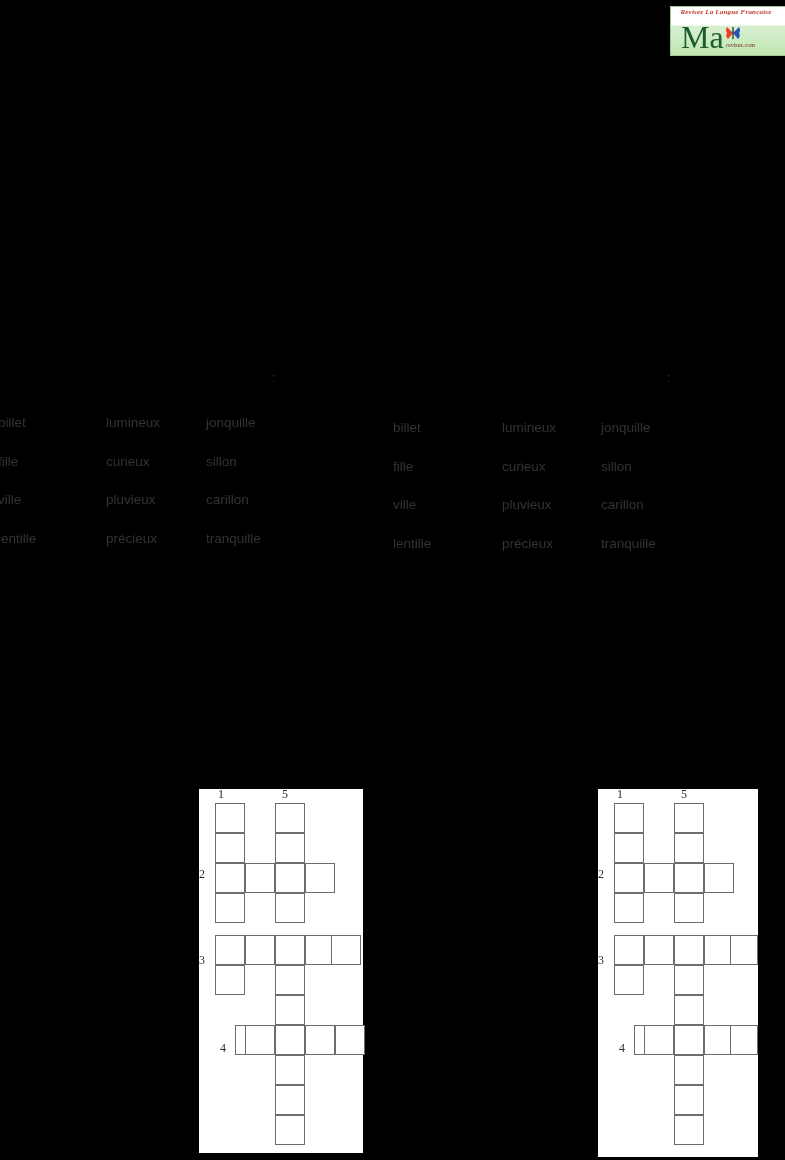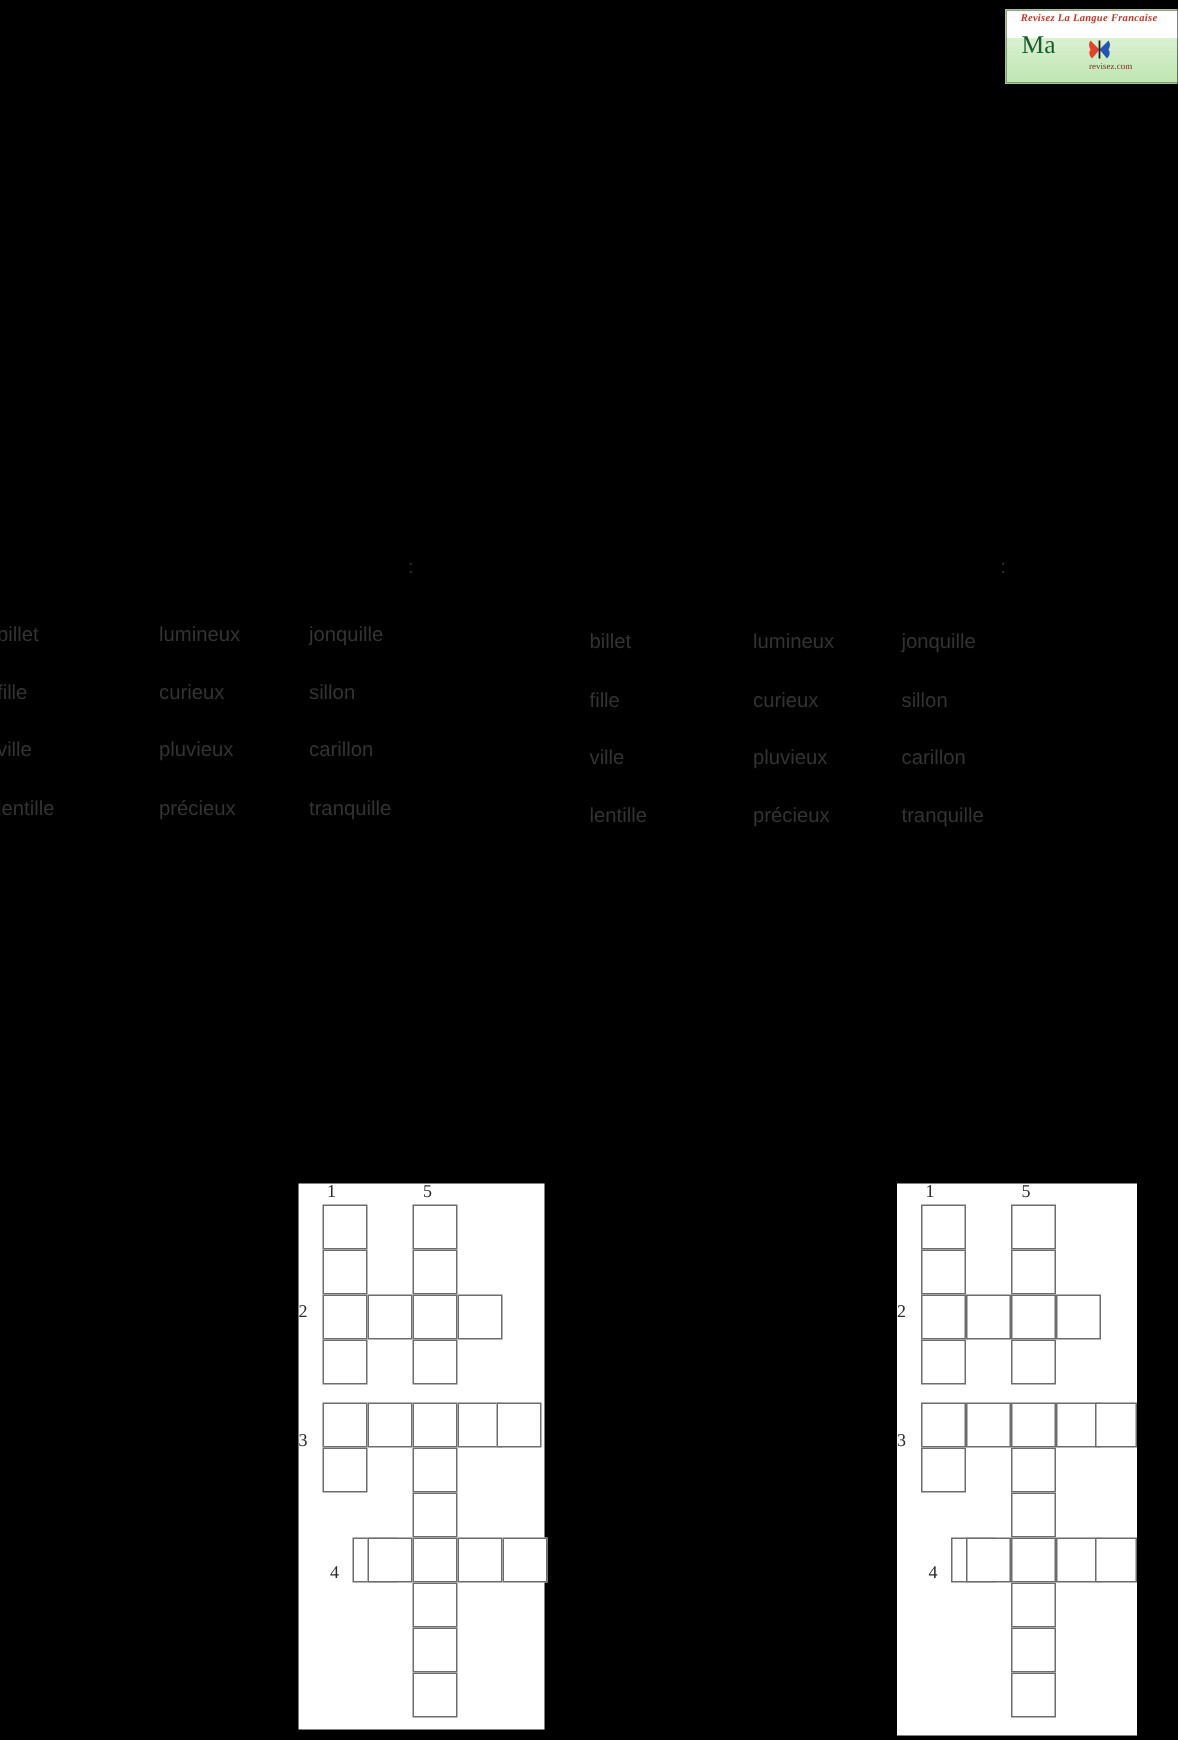--- a/index.html
+++ b/index.html
@@ -40,21 +40,21 @@
     font-style: italic;
     color: #c0392b;
     letter-spacing: .2px;
     white-space: nowrap;
   }
   .logo-ma {
     position: absolute;
     top: 14px;
     left: 10px;
     font-family: "Liberation Serif", serif;
-    font-size: 17px;
+    font-size: 32px;
     color: #1d5c2e;
     line-height: 1;
   }
   .logo-butterfly {
     position: absolute;
     top: 19px;
     left: 54px;
     width: 16px;
     height: 14px;
   }

